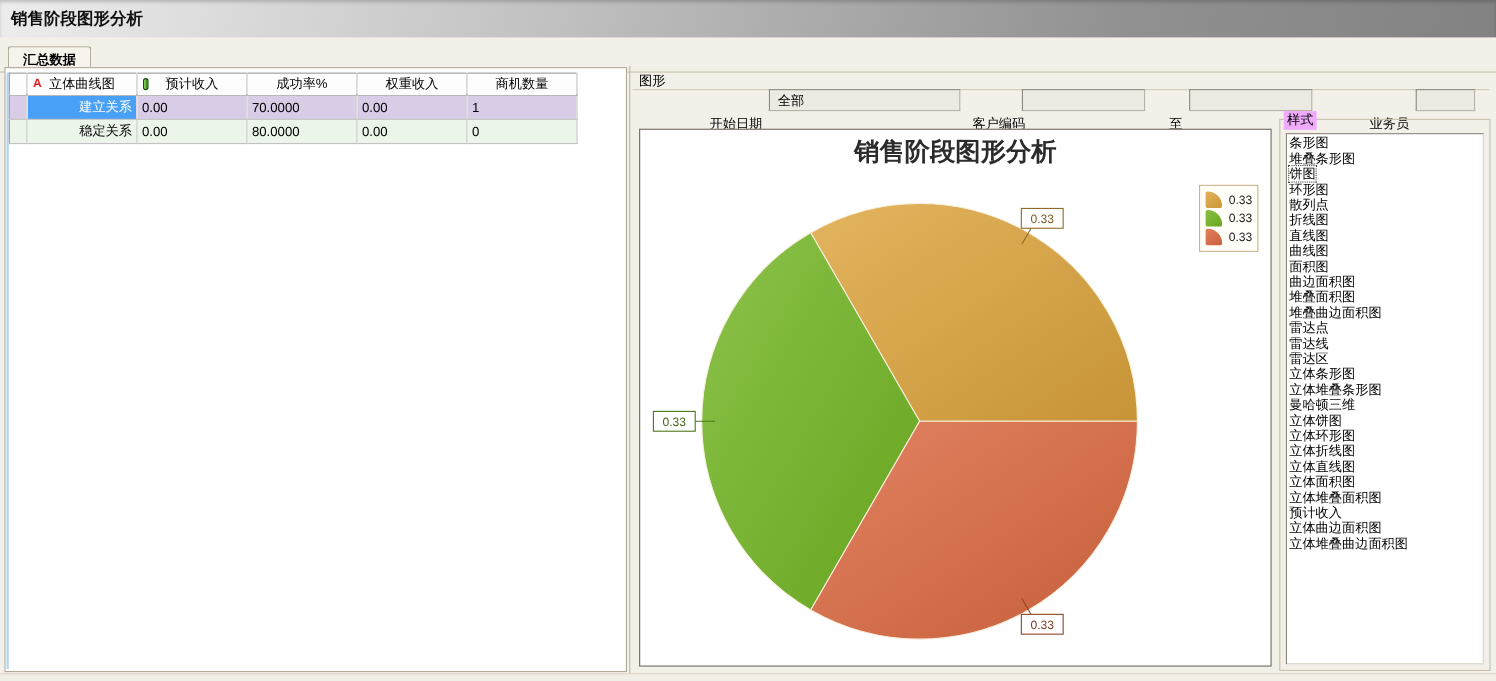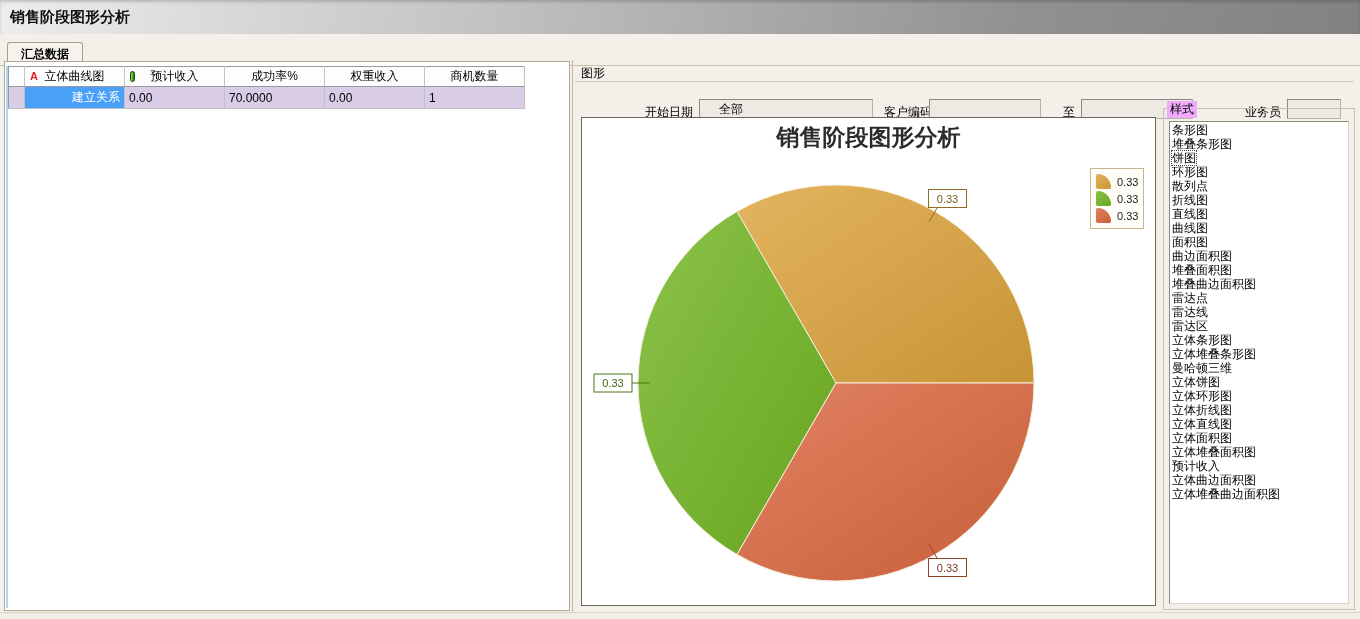--- a/index.html
+++ b/index.html
@@ -37,21 +37,21 @@
   td.cell-focus { background:#48a0f7 !important; color:#fff; }
   tr.row-alt td { background:#ebf5e9; }
   td.num { text-align:left; }
   td.stage { text-align:right; }
 
   
   #right-panel { position:absolute; left:572px; top:60px; width:786px; height:552px; border-left:1px solid #c2b9a9; }
   #graph-label { position:absolute; left:8px; top:5px; }
   #graph-divider { position:absolute; left:2px; right:4px; top:21px; border-top:1px solid #d2c9b9; }
   .flabel { position:absolute; top:44px; }
-  .finput { position:absolute; top:39px; height:20px; background:#edeae3; font-size:12px; padding:1px 19px;
+  .finput { position:absolute; top:21px; height:20px; background:#edeae3; font-size:12px; padding:1px 7px;
     border:1px solid; border-color:#8f8a80 #b8b3a9 #b8b3a9 #8f8a80; color:#000; }
   #f-lbl-date { left:72px; } #f-in-date { left:126px; width:174px; }
   #f-lbl-code { left:311px; } #f-in-code { left:356px; width:112px; }
   #f-lbl-to { left:490px; } #f-in-to { left:508px; width:112px; }
   #f-lbl-sales { left:672px; } #f-in-sales { left:714px; width:54px; }
 
   
   #chart-box { position:absolute; left:8px; top:57px; width:575px; height:489px; background:#fff; border:1px solid #6e665b; }
   #chart-title { position:absolute; left:0; right:0; top:4px; text-align:center;
     font-family:"DejaVu Serif", serif; font-size:23px; font-weight:bold; color:#2b2b2b; }
@@ -115,20 +115,28 @@
         <span>商机数量</span>
       </th>
     </tr>
     <tr class="row-sel">
       <td class="indicator"></td>
       <td class="stage cell-focus">建立关系</td>
       <td class="num">0.00</td>
       <td class="num">70.0000</td>
       <td class="num">0.00</td>
       <td class="num">1</td>
+    </tr>
+    <tr class="row-alt">
+      <td class="indicator"></td>
+      <td class="stage">稳定关系</td>
+      <td class="num">0.00</td>
+      <td class="num">80.0000</td>
+      <td class="num">0.00</td>
+      <td class="num">0</td>
     </tr>
   </tbody>
     </table>
 </div>
 
 <div id="right-panel">
   <span id="graph-label">图形</span>
   <div id="graph-divider"></div>
 
   <span class="flabel" id="f-lbl-date">开始日期</span>

